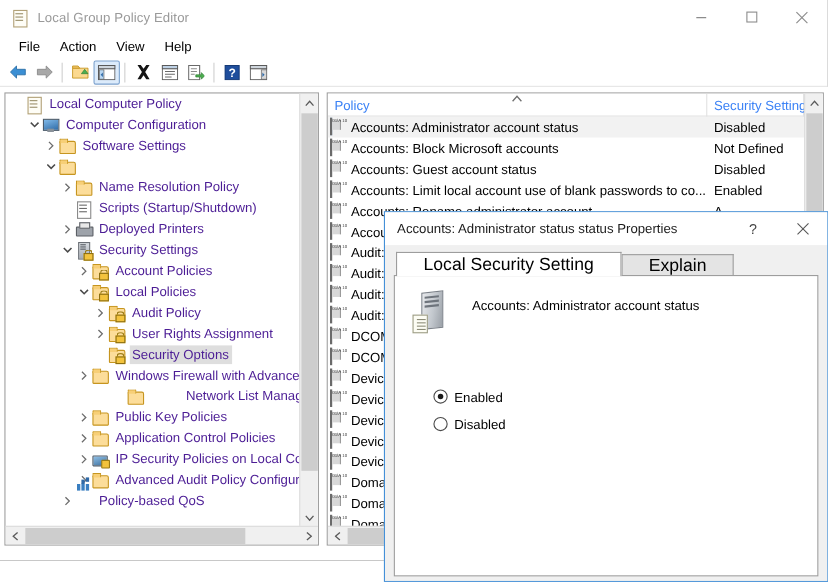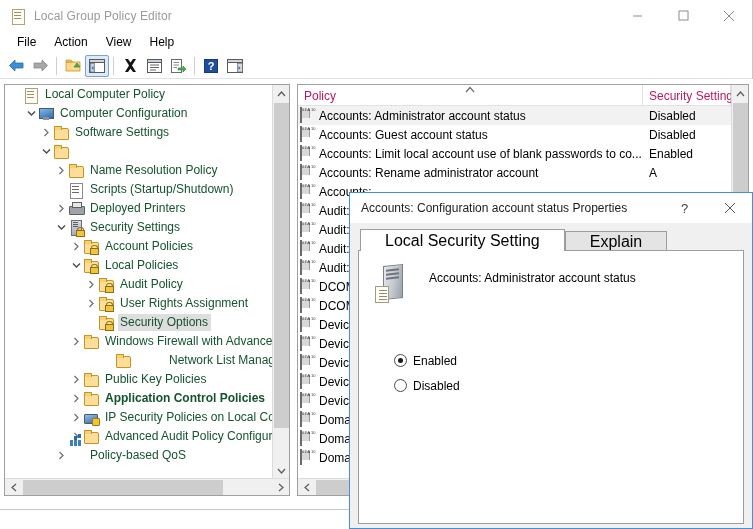--- a/index.html
+++ b/index.html
@@ -121,21 +121,21 @@
     position: absolute;
     left: 0; top: 0;
     width: 268px; height: 394px;
     overflow: hidden;
   }
   .tnode {
     height: 19px;
     display: flex;
     align-items: center;
     font-size: 12px;
-    color: #14532d;
+    color: #4c1d95;
     white-space: nowrap;
     position: relative;
   }
   .tnode .twist {
     width: 14px; height: 19px;
     display: flex; align-items: center; justify-content: center;
     flex: none;
     color: #6d6d6d;
   }
   .tnode .ticon {
@@ -204,21 +204,21 @@
     background: #ffffff;
     overflow: hidden;
   }
   .lheader {
     position: relative;
     height: 21px;
     background: #ffffff;
     border-bottom: 1px solid #e2e2e2;
     display: flex;
     font-size: 12px;
-    color: #be185d;
+    color: #3b82f6;
     text-align: right;
   }
   .lh-cell {
     height: 21px;
     display: flex;
     align-items: center;
     padding-left: 6px;
     border-right: 1px solid #e2e2e2;
     position: relative;
     white-space: nowrap;
@@ -872,21 +872,21 @@
             </div>
             <div class="tnode" style="padding-left: 64px;">
               <span class="twist">
                 <svg width="7" height="9" viewBox="0 0 7 9">
                   <path d="M1.5 1 L5 4.5 L1.5 8" fill="none" stroke="#6d6d6d" stroke-width="1.2"></path>
                 </svg>
               </span>
               <span class="ticon"><span class="ico-folder"></span></span>
               <span class="tlabel">Public Key Policies</span>
             </div>
-            <div class="tnode" style="padding-left: 64px; font-weight: bold;">
+            <div class="tnode" style="padding-left: 64px;">
               <span class="twist">
                 <svg width="7" height="9" viewBox="0 0 7 9">
                   <path d="M1.5 1 L5 4.5 L1.5 8" fill="none" stroke="#6d6d6d" stroke-width="1.2"></path>
                 </svg>
               </span>
               <span class="ticon"><span class="ico-folder"></span></span>
               <span class="tlabel">Application Control Policies</span>
             </div>
             <div class="tnode" style="padding-left: 64px;">
               <span class="twist">
@@ -959,20 +959,25 @@
             </div>
           </div>
         <div id="list-rows">
             <div class="lrow sel">
               <span class="ricon"><span class="ico-policy sel"></span></span>
               <span class="rname">Accounts: Administrator account status</span>
               <span class="rval">Disabled</span>
             </div>
             <div class="lrow">
               <span class="ricon"><span class="ico-policy"></span></span>
+              <span class="rname">Accounts: Block Microsoft accounts</span>
+              <span class="rval">Not Defined</span>
+            </div>
+            <div class="lrow">
+              <span class="ricon"><span class="ico-policy"></span></span>
               <span class="rname">Accounts: Guest account status</span>
               <span class="rval">Disabled</span>
             </div>
             <div class="lrow">
               <span class="ricon"><span class="ico-policy"></span></span>
               <span class="rname">Accounts: Limit local account use of blank passwords to co...</span>
               <span class="rval">Enabled</span>
             </div>
             <div class="lrow">
               <span class="ricon"><span class="ico-policy"></span></span>
@@ -1073,21 +1078,21 @@
           </div>
           <div class="thumb"></div>
         </div>
       </div>
 
     </div>
   </div>
 
   <div class="dialog">
     <div class="dlg-title">
-      <span class="t">Accounts: Configuration account status Properties</span>
+      <span class="t">Accounts: Administrator status status Properties</span>
       <div class="dlg-btns">
         <div class="dlg-btn">?</div>
         <div class="dlg-btn">
           <svg width="12" height="12" viewBox="0 0 12 12">
               <line x1="1" y1="1" x2="11" y2="11" stroke="#555" stroke-width="1"></line>
               <line x1="11" y1="1" x2="1" y2="11" stroke="#555" stroke-width="1"></line>
             </svg>
         </div>
       </div>
     </div>

